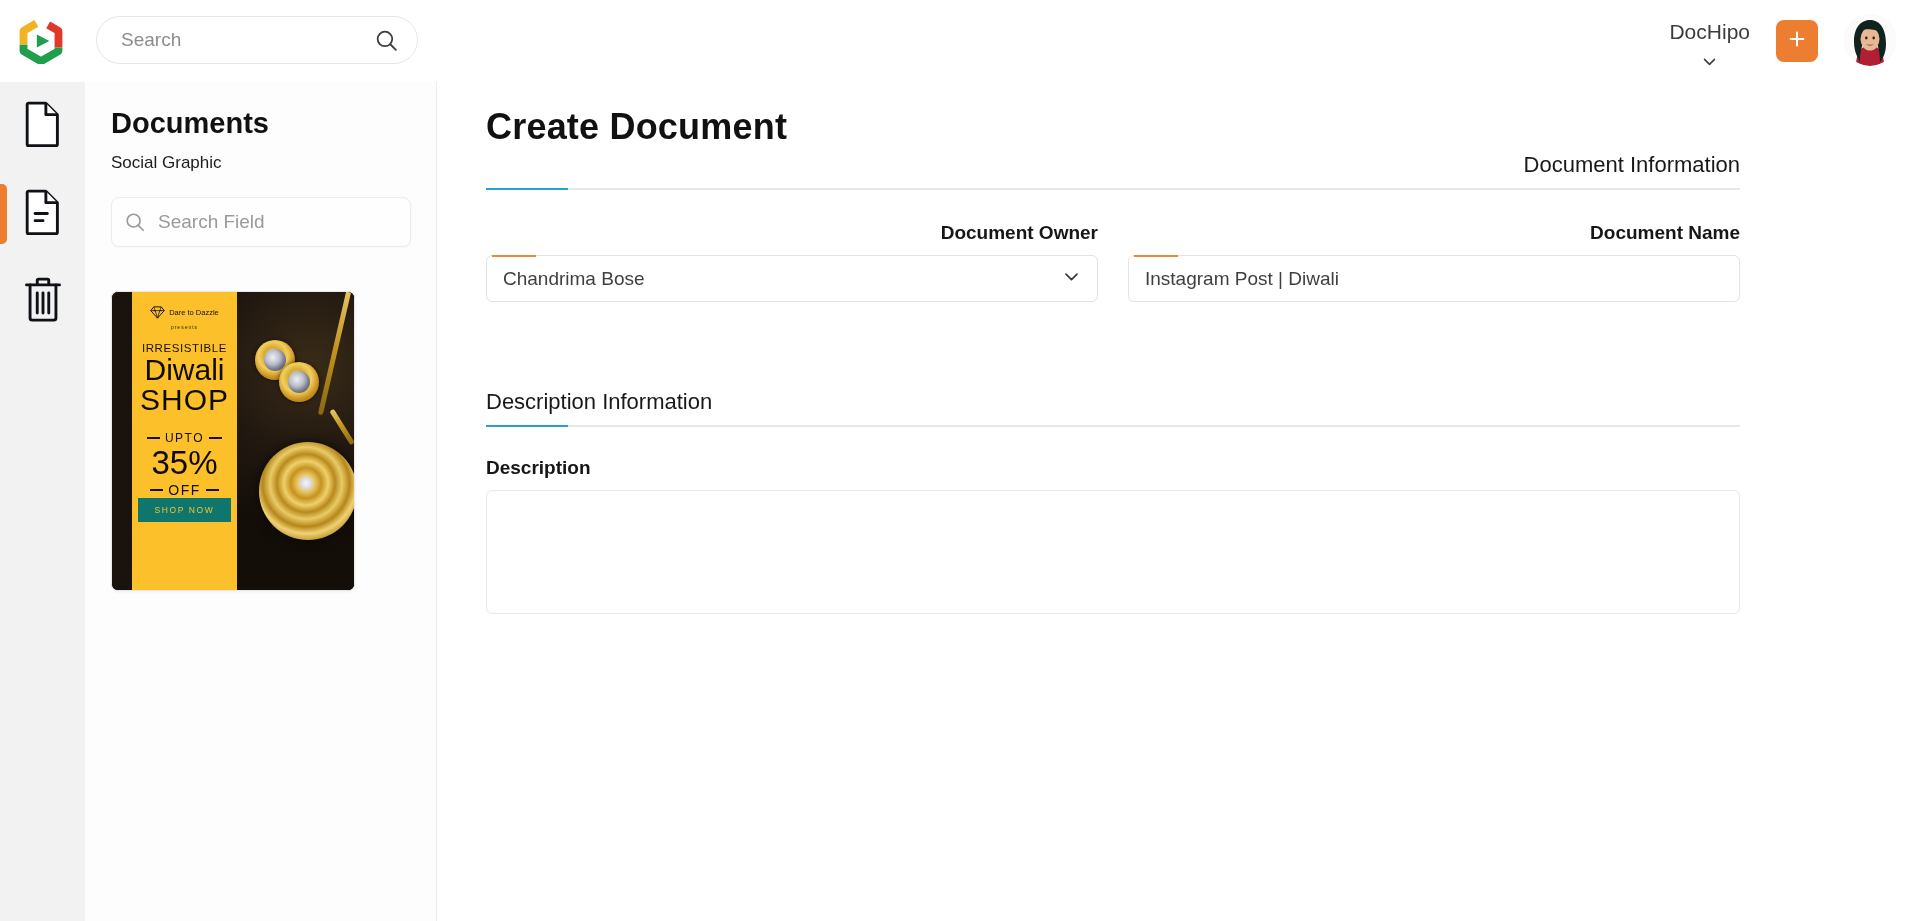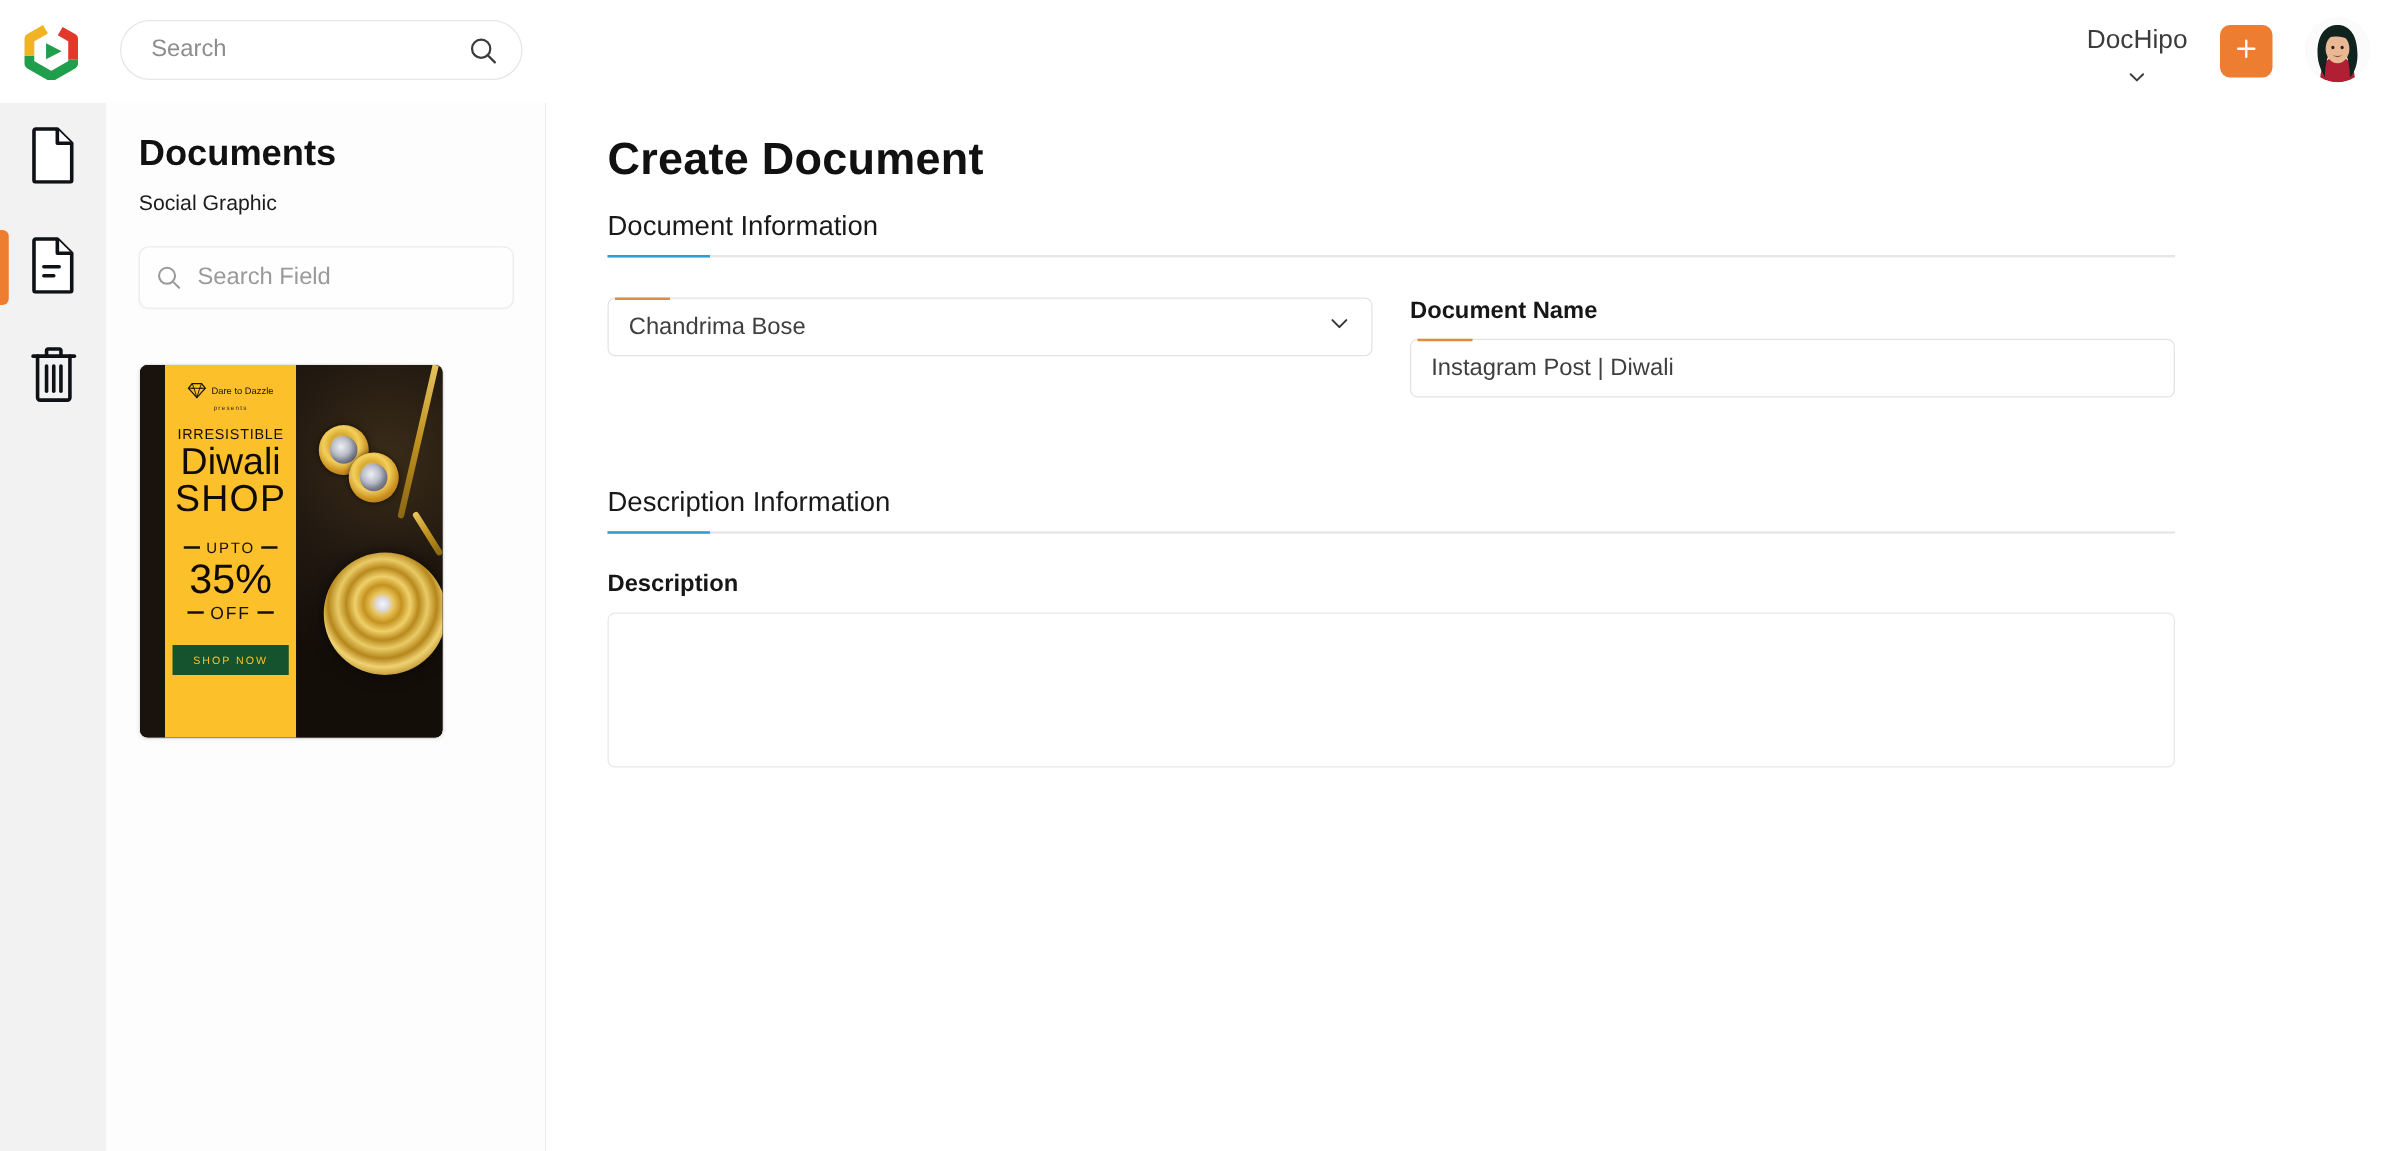--- a/index.html
+++ b/index.html
@@ -145,21 +145,21 @@
   .irresist { font-size: 11.5px; letter-spacing: .6px; color: #171008; margin-top: 12px; }
   .diwali { font-size: 30px; line-height: 30px; color: #100b05; margin-top: 1px; font-weight: 400; }
   .saleword { font-size: 30px; line-height: 30px; color: #100b05; letter-spacing: 1px; font-weight: 400; }
   .upto-row { display:flex; align-items:center; gap:5px; margin-top: 16px; }
   .dash { width: 13px; height: 1.5px; background: #17100a; }
   .upto { font-size: 12px; letter-spacing: 1.5px; color: #17100a; }
   .pct { font-size: 33px; line-height: 34px; color: #0e0905; margin-top: 1px; }
   .off-row { display:flex; align-items:center; gap:5px; margin-top: 2px; }
   .offword { font-size: 14px; letter-spacing: 1.5px; color: #17100a; }
   .shopnow {
-    margin-top: 18px; background: #14532d; color: #fcc02b;
+    background: #0f766e; color: #fcc02b;
     font-size: 8.5px; letter-spacing: 1.6px;
     padding: 7px 17px;
   }
   
   .earring {
     position: absolute; border-radius: 50%;
     background:
       radial-gradient(circle at 45% 40%, #f0f0f4 0%, #c9c9d2 16%, #d8a92e 26%, #f2cf5d 44%, #c98f1e 66%, #8a5f12 100%);
     box-shadow: 0 0 5px rgba(0,0,0,.6);
   }
@@ -414,27 +414,28 @@
         <div class="pendant" style="left:22px; top:150px; width:98px; height:98px;"></div>
       </div>
     </div>
   </div>
 </div>
 
 <div class="main">
 
   <div class="page-title">Create Document</div>
 
-  <div class="section" style="top: 86px;">
+  <div class="section" style="top: 70px; text-align: right;">
     <div class="section-heading">Document Information</div>
     <div class="section-rule"></div>
 
     <div class="form-row" style="margin-top: 32px;">
 
       <div class="form-col">
+        <div class="field-label">Document Owner</div>
         <div class="control select">
           <span class="value">Chandrima Bose</span>
           <span>
             <svg width="19" height="19" viewBox="0 0 24 24" fill="none" stroke="#353535" stroke-width="2" stroke-linecap="round" stroke-linejoin="round">
               <polyline points="5 9 12 16 19 9"></polyline>
             </svg>
           </span>
         </div>
       </div>
 

